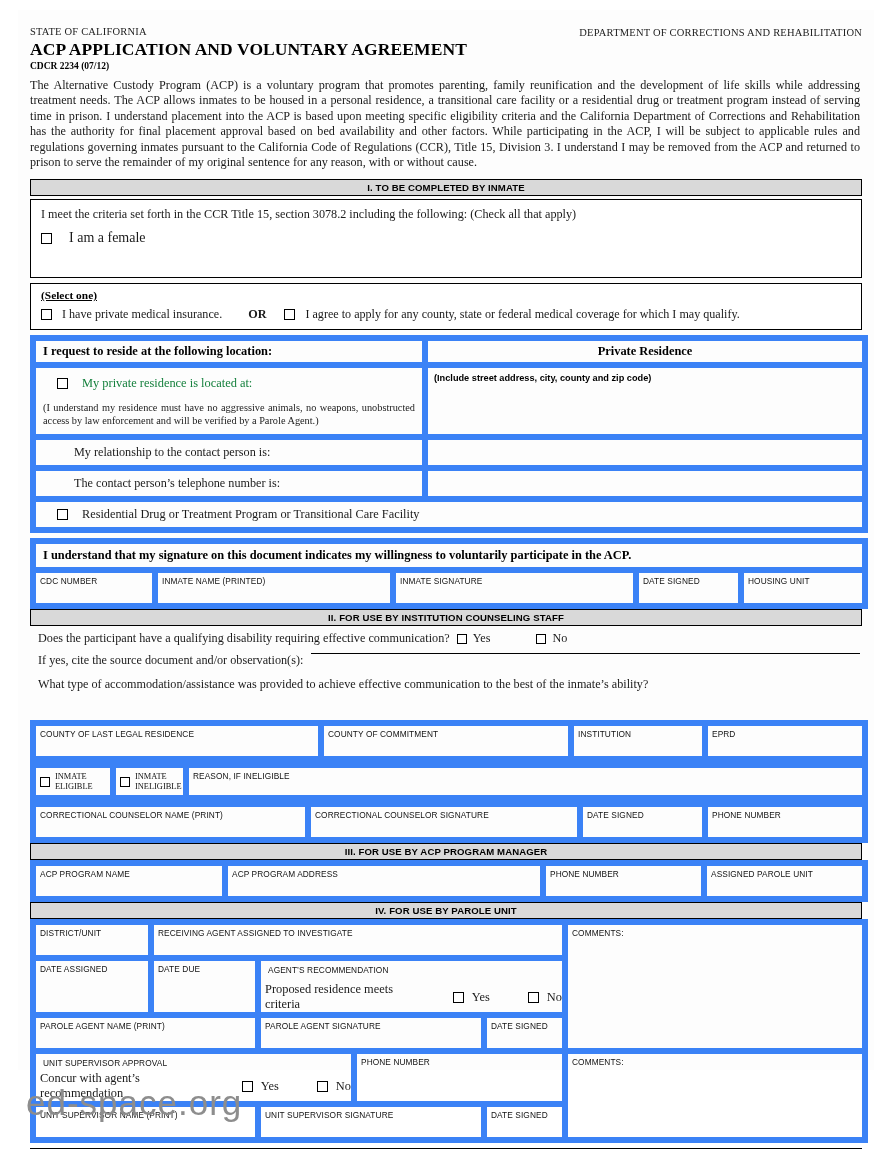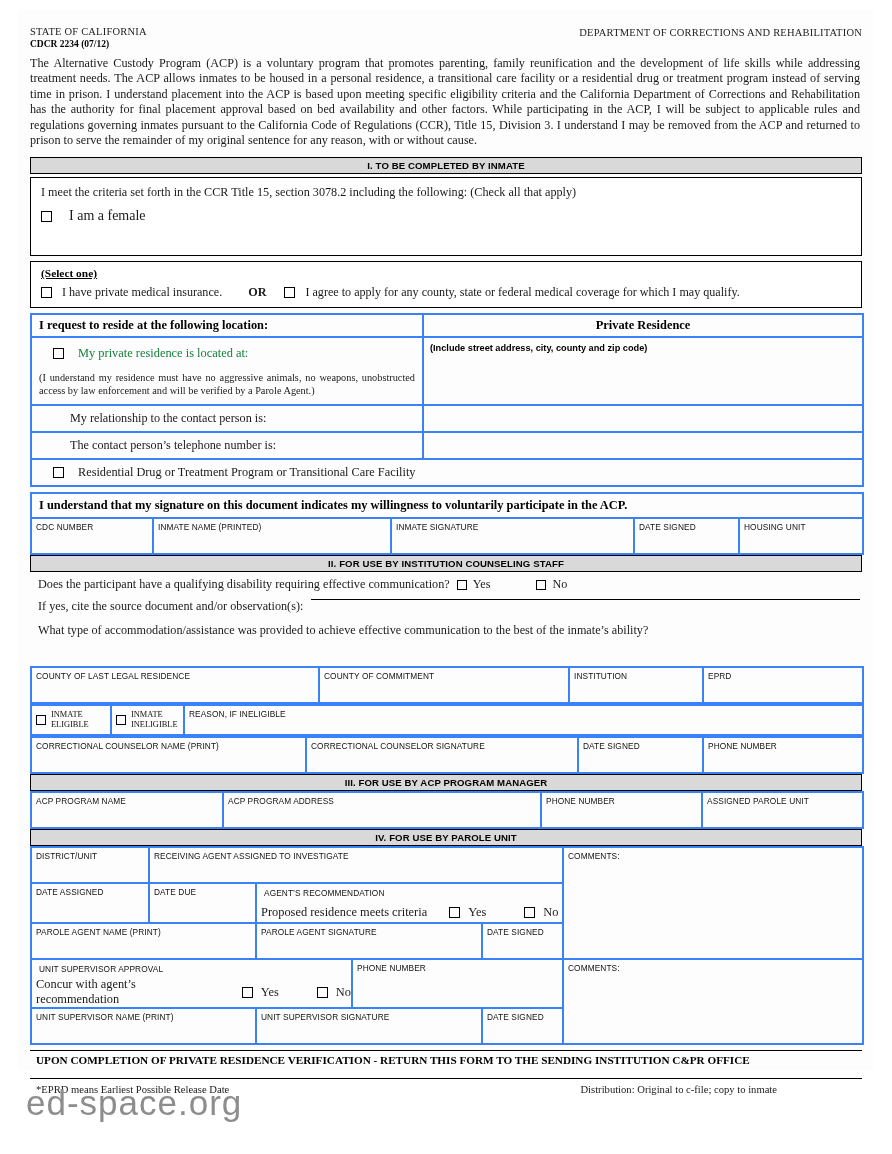--- a/index.html
+++ b/index.html
@@ -108,21 +108,21 @@
   .selone .title {
     font-size: 11.4px; font-weight: bold; text-decoration: underline;
     color:#000; margin-bottom: 6px;
   }
   .selone .row { display: flex; align-items: center; font-size: 12.1px; color:#1a1a1a;}
   .selone .row .t1 { margin-left: 10px; }
   .selone .row .orw { font-weight: bold; margin: 0 18px 0 26px; font-size: 12.2px;}
   .selone .row .t2 { margin-left: 10px; }
   
   .tbl { width: 100%; border-collapse: collapse; table-layout: fixed; }
-  .tbl td { border: 2px solid #3b82f6; vertical-align: top; box-sizing: border-box; }
+  .tbl td { border: 6px solid #3b82f6; vertical-align: top; box-sizing: border-box; }
   .res-head-l {
     font-weight: bold; font-size: 12.4px; padding: 3px 0 3px 7px; color:#000;
   }
   .res-head-r {
     font-weight: bold; font-size: 12.4px; padding: 3px 0 3px 0; text-align:center; color:#000;
   }
   .res-l { padding: 8px 7px 7px 7px; }
   .res-l .cbline { display:flex; align-items:center; font-size:12.4px; color:#15803d; }
   .res-l .cbline span { margin-left: 14px; }
   .res-l .note {
@@ -200,20 +200,21 @@
 </head>
 <body>
 
 <div class="page">
  <div class="sheet">
 
   <div class="hdr-row">
     <div class="hdr-left">STATE OF CALIFORNIA</div>
     <div class="hdr-right">DEPARTMENT OF CORRECTIONS AND REHABILITATION</div>
   </div>
+  <div class="form-title">ACP APPLICATION AND VOLUNTARY AGREEMENT</div>
   <div class="form-code">CDCR 2234 (07/12)</div>
 
   <div class="intro">The Alternative Custody Program (ACP) is a voluntary program that promotes parenting, family reunification and the development of life skills while addressing treatment needs. The ACP allows inmates to be housed in a personal residence, a transitional care facility or a residential drug or treatment program instead of serving time in prison. I understand placement into the ACP is based upon meeting specific eligibility criteria and the California Department of Corrections and Rehabilitation has the authority for final placement approval based on bed availability and other factors. While participating in the ACP, I will be subject to applicable rules and regulations governing inmates pursuant to the California Code of Regulations (CCR), Title 15, Division 3. I understand I may be removed from the ACP and returned to prison to serve the remainder of my original sentence for any reason, with or without cause.</div>
 
   <div class="secbar">I.  TO BE COMPLETED BY INMATE</div>
   <div class="gap-sm"></div>
   <div class="box thick">
     <div class="sec1">
       <div class="line1">I meet the criteria set forth in the CCR Title 15, section 3078.2 including the following: (Check all that apply)</div>
       <div class="line2">

